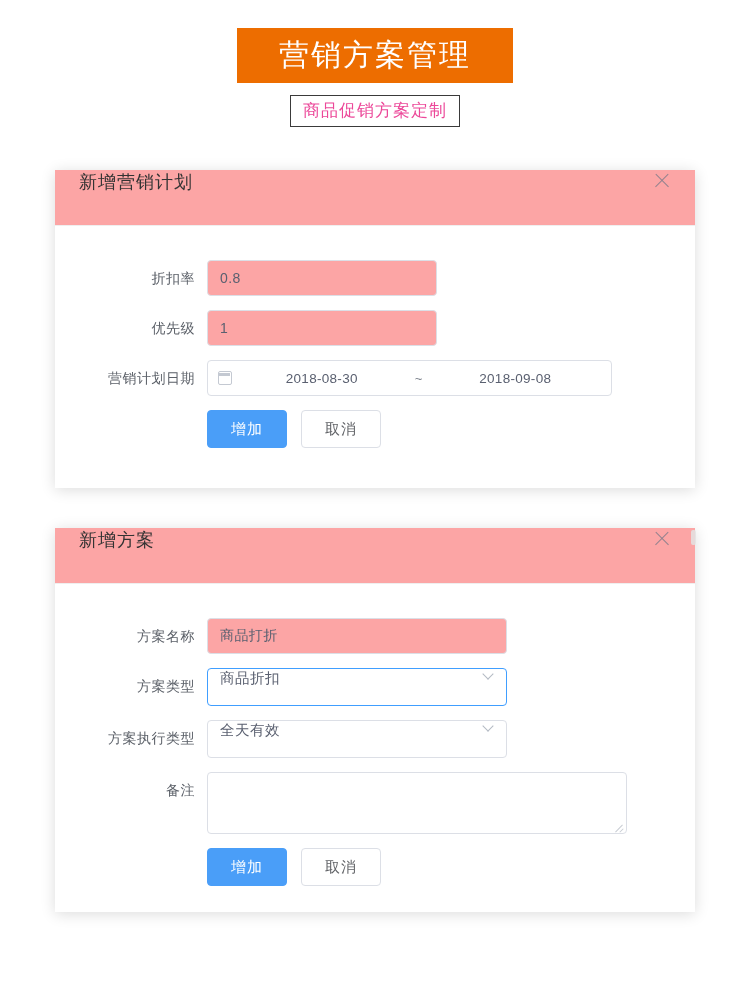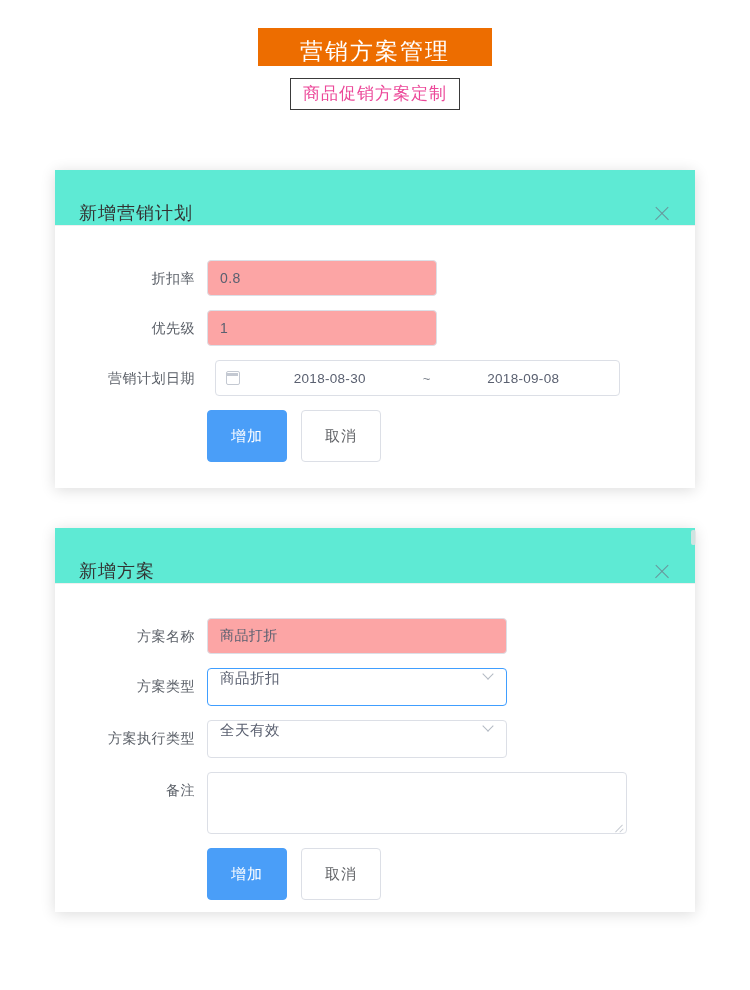--- a/index.html
+++ b/index.html
@@ -17,23 +17,23 @@
 
   
   .page-header {
     padding-top: 28px;
     text-align: center;
   }
   .banner {
     display: inline-block;
     background: #ED6D00;
     color: #ffffff;
-    font-size: 23px;
+    font-size: 30px;
     letter-spacing: 2px;
-    padding: 12px 42px 3px;
+    padding: 12px 42px 13px;
     line-height: 1;
     font-weight: 400;
   }
   .subtitle-wrap {
     margin-top: 12px;
     text-align: center;
   }
   .subtitle {
     display: inline-block;
     border: 1px solid #3a3a3a;
@@ -60,24 +60,24 @@
   }
   #dialog-scheme {
     left: 55px;
     top: 528px;
     width: 640px;
     height: 384px;
   }
 
   .dialog-header {
     height: 56px;
-    background: #5eead4;
+    background: #fca5a5;
     border-bottom: 1px solid #efefef;
     display: flex;
-    align-items: flex-end;
+    align-items: flex-start;
     padding: 0 22px 0 24px;
     box-sizing: border-box;
   }
   .dialog-title {
     font-size: 18px;
     color: #333333;
     letter-spacing: 1px;
     flex: 1;
   }
   .close-icon {
@@ -145,21 +145,20 @@
   .date-range {
     width: 405px;
     height: 36px;
     border: 1px solid #dcdfe6;
     border-radius: 4px;
     display: flex;
     align-items: center;
     padding: 0 10px;
     box-sizing: border-box;
     background: #ffffff;
-    margin-left: 8px;
   }
   .calendar-icon {
     width: 14px;
     height: 14px;
     border: 1.4px solid #c4c9d2;
     border-radius: 2px;
     position: relative;
     flex: none;
     margin-right: 4px;
     box-sizing: border-box;
@@ -266,21 +265,21 @@
     transform: rotate(-45deg);
   }
 
   
   .btn-row {
     display: flex;
     align-items: center;
     padding-left: 152px;
   }
   .btn {
-    height: 52px;
+    height: 38px;
     border-radius: 4px;
     font-size: 15px;
     display: inline-flex;
     align-items: center;
     justify-content: center;
     cursor: pointer;
     box-sizing: border-box;
     letter-spacing: 1px;
     padding: 0 22px;
   }

